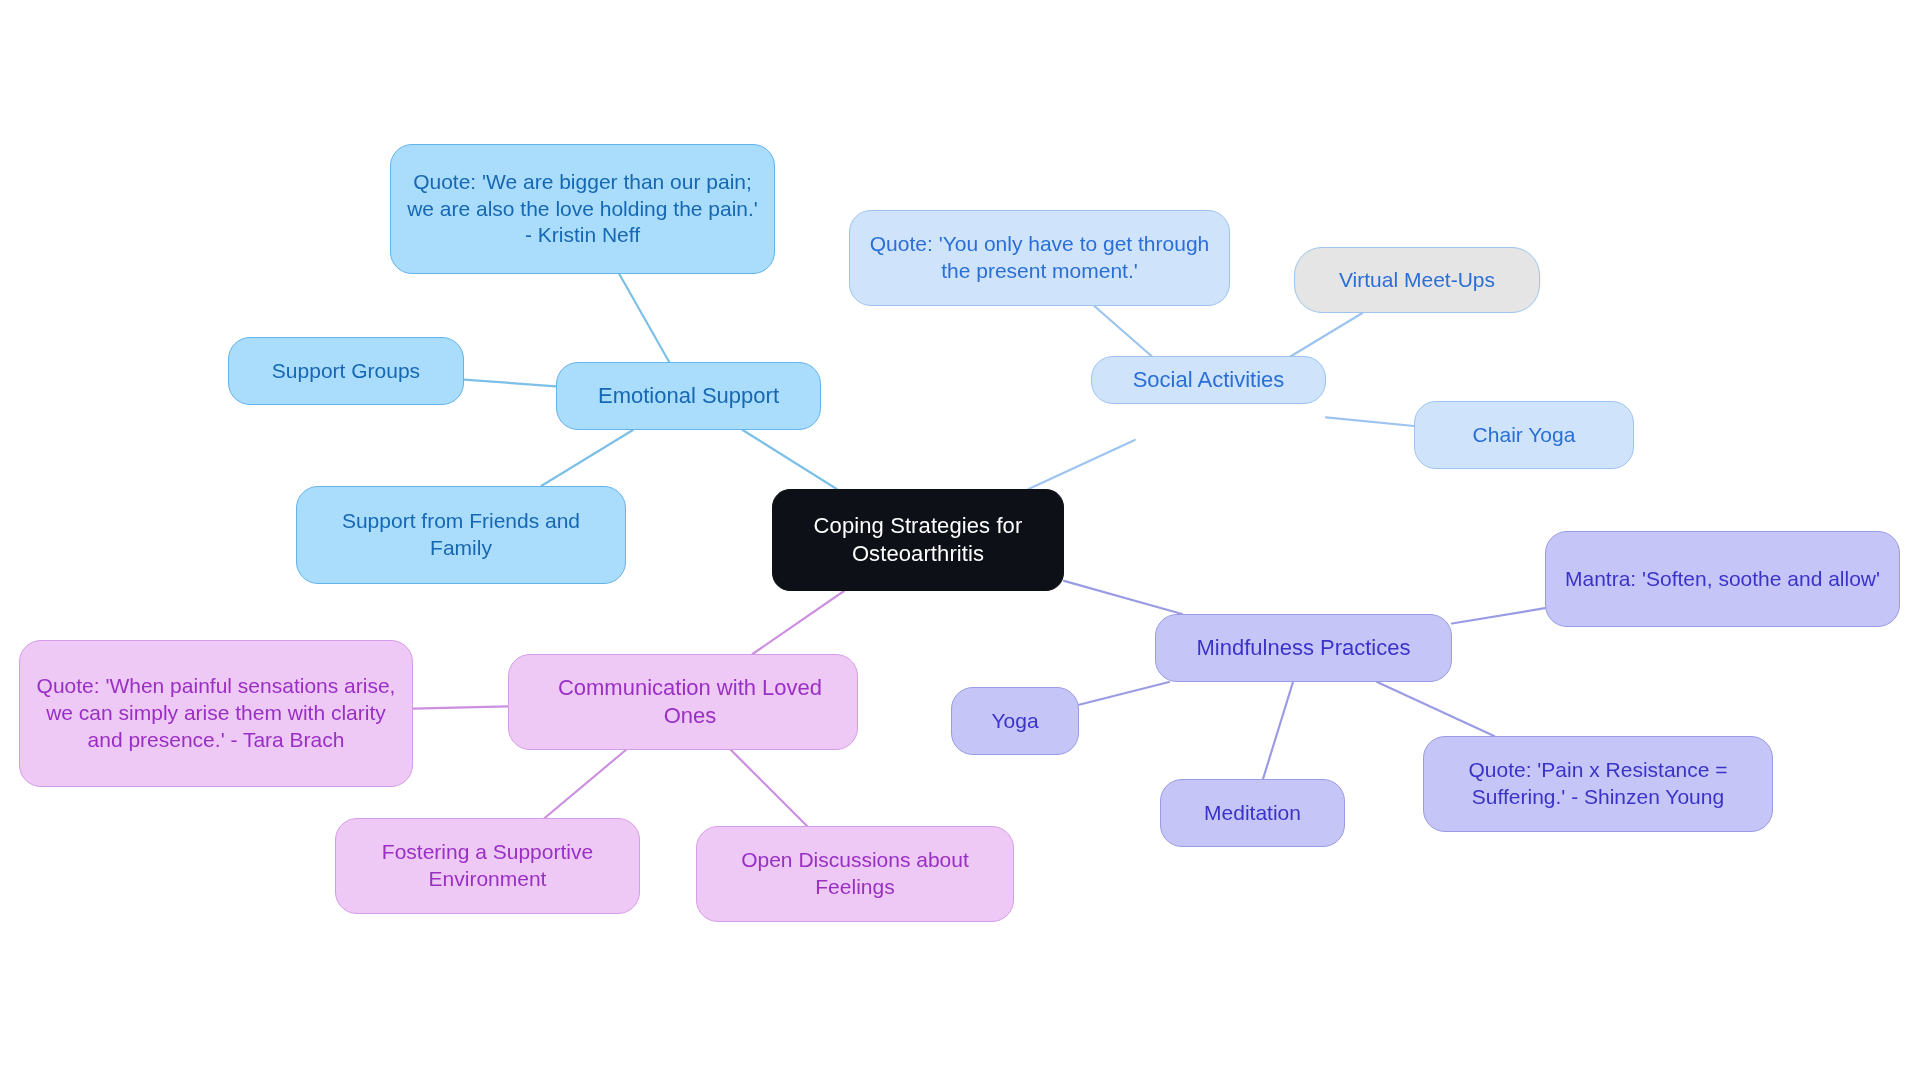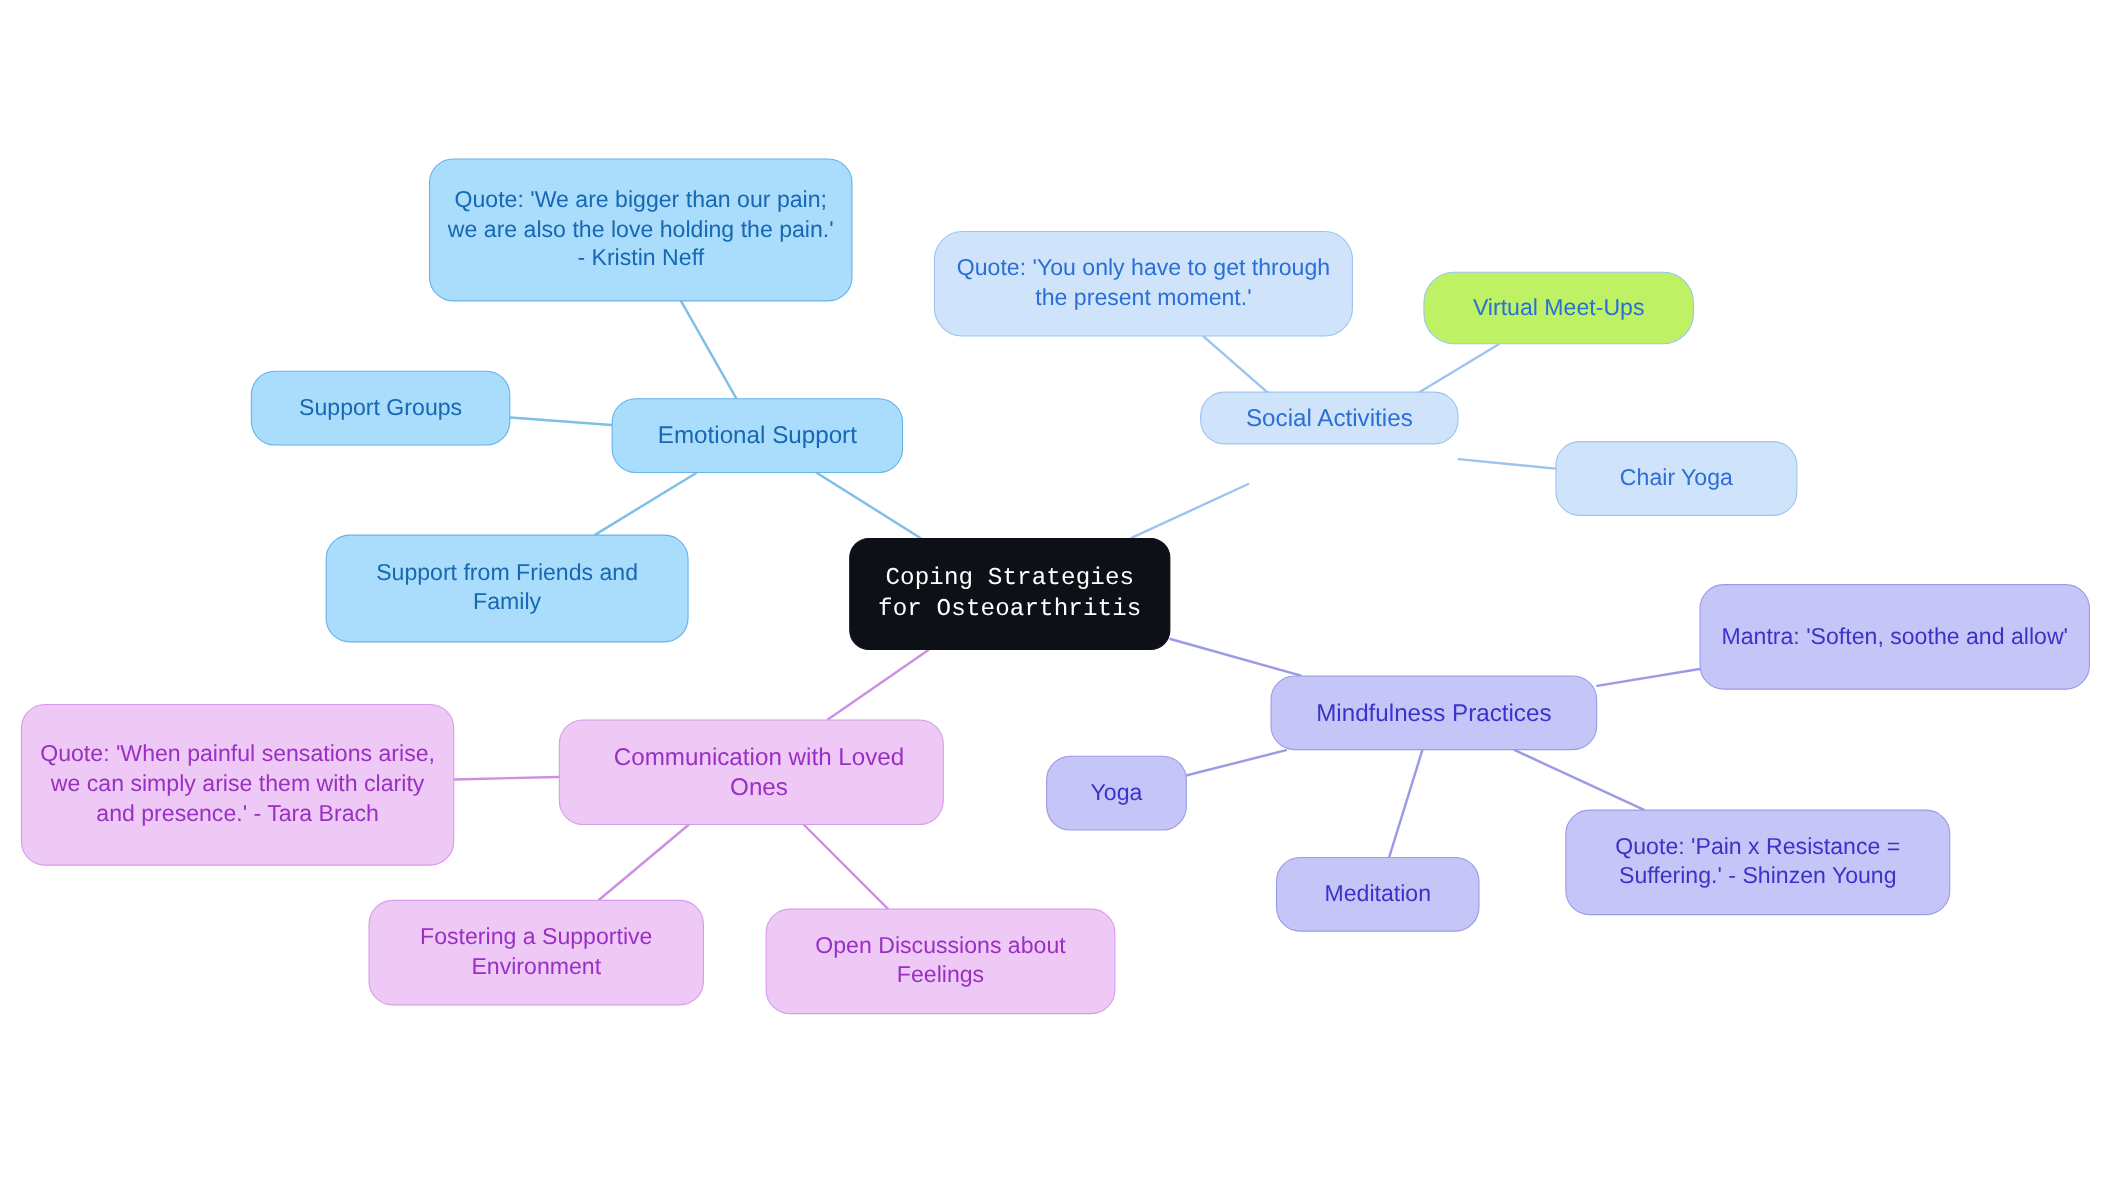--- a/index.html
+++ b/index.html
@@ -38,21 +38,20 @@
     border-style: solid;
     border-width: 1.5px;
     line-height: 1.28;
     padding: 6px 14px;
     white-space: pre-line;
   }
   .node.root {
     border-radius: 18px;
     font-size: 22px;
     letter-spacing: .1px;
-    font-family: Liberation Mono, monospace;
   }
   .node.branch {
     font-size: 22px;
   }
   .node.leaf {
     font-size: 21px;
   }
 </style>
 </head>
 <body>
@@ -76,22 +75,22 @@
       <line x1="508.0" y1="706.3" x2="413.0" y2="708.6" stroke="#cd8fe0" stroke-width="2.2" stroke-linecap="round"></line>
       <line x1="625.8" y1="750.0" x2="544.7" y2="818.0" stroke="#cd8fe0" stroke-width="2.2" stroke-linecap="round"></line>
       <line x1="731.0" y1="750.0" x2="807.0" y2="826.0" stroke="#cd8fe0" stroke-width="2.2" stroke-linecap="round"></line>
     </svg>
 <div class="node root" style="left: 772px; top: 489px; width: 292px; height: 102px; background: rgb(13, 17, 23); border-color: rgb(13, 17, 23); color: rgb(255, 255, 255);">Coping Strategies for Osteoarthritis</div>
     <div class="node branch" style="left: 556px; top: 362px; width: 265px; height: 68px; background: rgb(170, 220, 251); border-color: rgb(99, 179, 237); color: rgb(22, 104, 179);">Emotional Support</div>
     <div class="node leaf" style="left: 390px; top: 144px; width: 385px; height: 130px; background: rgb(170, 220, 251); border-color: rgb(99, 179, 237); color: rgb(22, 104, 179);">Quote: 'We are bigger than our pain; we are also the love holding the pain.' - Kristin Neff</div>
     <div class="node leaf" style="left: 228px; top: 337px; width: 236px; height: 68px; background: rgb(170, 220, 251); border-color: rgb(99, 179, 237); color: rgb(22, 104, 179);">Support Groups</div>
     <div class="node leaf" style="left: 296px; top: 486px; width: 330px; height: 98px; background: rgb(170, 220, 251); border-color: rgb(99, 179, 237); color: rgb(22, 104, 179);">Support from Friends and Family</div>
     <div class="node branch" style="left: 1091px; top: 356px; width: 235px; height: 48px; background: rgb(207, 227, 251); border-color: rgb(157, 196, 240); color: rgb(42, 111, 214);">Social Activities</div>
-    <div class="node leaf" style="left: 849px; top: 210px; width: 381px; height: 96px; background: rgb(207, 227, 251); border-color: rgb(157, 196, 240); color: rgb(42, 111, 214); border-radius: 26px;">Quote: 'You only have to get through the present moment.'</div>
-    <div class="node leaf" style="left: 1294px; top: 247px; width: 246px; height: 66px; background: #bef264; border-color: rgb(157, 196, 240); color: rgb(42, 111, 214); border-radius: 28px;">Virtual Meet-Ups</div>
+    <div class="node leaf" style="left: 849px; top: 210px; width: 381px; height: 96px; background: rgb(207, 227, 251); border-color: rgb(157, 196, 240); color: rgb(42, 111, 214);">Quote: 'You only have to get through the present moment.'</div>
+    <div class="node leaf" style="left: 1294px; top: 247px; width: 246px; height: 66px; background: #e5e5e5; border-color: rgb(157, 196, 240); color: rgb(42, 111, 214); border-radius: 28px;">Virtual Meet-Ups</div>
     <div class="node leaf" style="left: 1414px; top: 401px; width: 220px; height: 68px; background: rgb(207, 227, 251); border-color: rgb(157, 196, 240); color: rgb(42, 111, 214);">Chair Yoga</div>
     <div class="node branch" style="left: 1155px; top: 614px; width: 297px; height: 68px; background: rgb(197, 198, 247); border-color: rgb(154, 155, 228); color: rgb(59, 51, 201);">Mindfulness Practices</div>
     <div class="node leaf" style="left: 1545px; top: 531px; width: 355px; height: 96px; background: rgb(197, 198, 247); border-color: rgb(154, 155, 228); color: rgb(59, 51, 201);">Mantra: 'Soften, soothe and allow'</div>
     <div class="node leaf" style="left: 951px; top: 687px; width: 128px; height: 68px; background: rgb(197, 198, 247); border-color: rgb(154, 155, 228); color: rgb(59, 51, 201);">Yoga</div>
     <div class="node leaf" style="left: 1160px; top: 779px; width: 185px; height: 68px; background: rgb(197, 198, 247); border-color: rgb(154, 155, 228); color: rgb(59, 51, 201);">Meditation</div>
     <div class="node leaf" style="left: 1423px; top: 736px; width: 350px; height: 96px; background: rgb(197, 198, 247); border-color: rgb(154, 155, 228); color: rgb(59, 51, 201);">Quote: 'Pain x Resistance = Suffering.' - Shinzen Young</div>
     <div class="node branch" style="left: 508px; top: 654px; width: 350px; height: 96px; background: rgb(238, 201, 246); border-color: rgb(215, 156, 232); color: rgb(154, 47, 196); padding-left: 28px;">Communication with Loved Ones</div>
     <div class="node leaf" style="left: 19px; top: 640px; width: 394px; height: 147px; background: rgb(238, 201, 246); border-color: rgb(215, 156, 232); color: rgb(154, 47, 196);">Quote: 'When painful sensations arise, we can simply arise them with clarity and presence.' - Tara Brach</div>
     <div class="node leaf" style="left: 335px; top: 818px; width: 305px; height: 96px; background: rgb(238, 201, 246); border-color: rgb(215, 156, 232); color: rgb(154, 47, 196);">Fostering a Supportive Environment</div>
     <div class="node leaf" style="left: 696px; top: 826px; width: 318px; height: 96px; background: rgb(238, 201, 246); border-color: rgb(215, 156, 232); color: rgb(154, 47, 196);">Open Discussions about Feelings</div>

